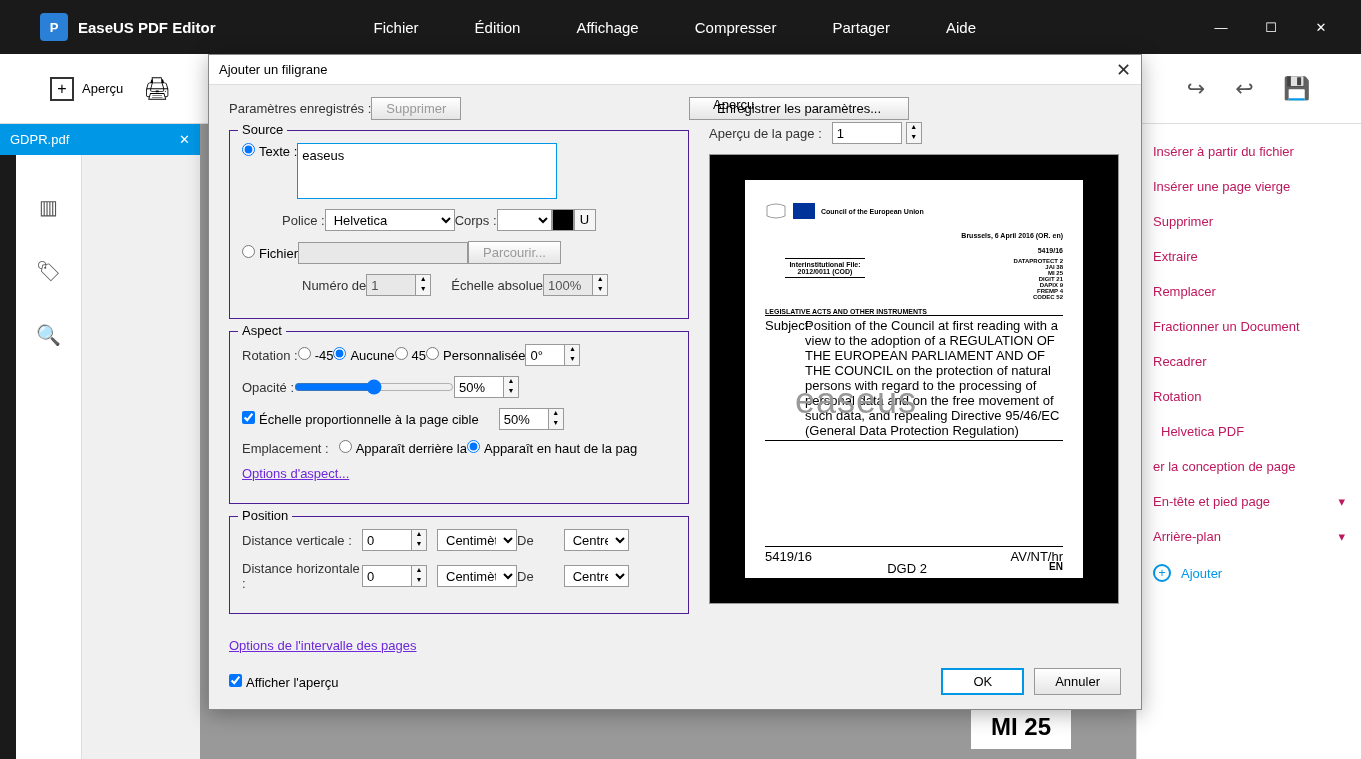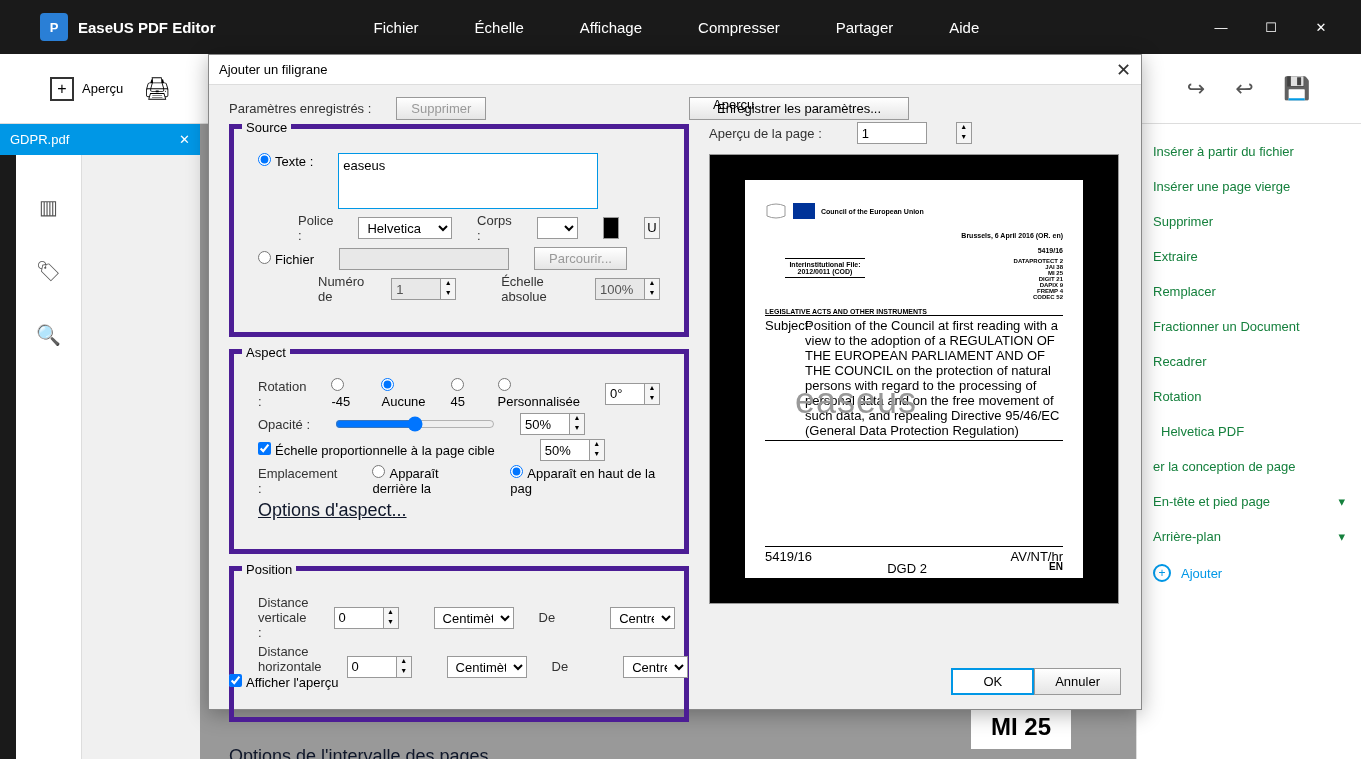--- a/index.html
+++ b/index.html
@@ -15,67 +15,67 @@
 .tb-btn{display:flex;align-items:center;gap:8px;cursor:pointer}
 .tb-icon{width:24px;height:24px;border:2px solid #333;display:flex;align-items:center;justify-content:center;font-size:16px}
 .tb-right{margin-left:auto;display:flex;gap:30px}
 .tb-right-icon{font-size:22px;color:#555;cursor:pointer}
 .main{display:flex;height:635px;background:#f0f0f0}
 .file-tab{background:#0097e6;color:#fff;padding:8px 10px;display:flex;justify-content:space-between;align-items:center;font-size:12px}
 .side-icons{width:66px;background:#fff;border-right:1px solid #ddd;display:flex;flex-direction:column;align-items:center;padding-top:40px;gap:40px}
 .side-icon{font-size:20px;color:#555;cursor:pointer}
 .doc-area{flex:1;background:#999;position:relative}
 .right-panel{width:225px;background:#fff;border-left:1px solid #ddd;padding:10px 0}
-.rp-item{padding:10px 16px;font-size:13px;color:#15803d;cursor:pointer;display:flex;justify-content:space-between;align-items:center}
+.rp-item{padding:10px 16px;font-size:13px;color:#be185d;cursor:pointer;display:flex;justify-content:space-between;align-items:center}
 .rp-add{color:#0097e6;display:flex;align-items:center;gap:10px;padding:10px 16px;cursor:pointer}
 .rp-add-icon{width:18px;height:18px;border:2px solid #0097e6;border-radius:50%;display:flex;align-items:center;justify-content:center;font-size:12px}
 
 
 .dialog{position:absolute;top:54px;left:208px;width:934px;height:656px;background:#f0f0f0;border:1px solid #888;box-shadow:0 4px 20px rgba(0,0,0,0.3);z-index:100}
 .dlg-title{height:30px;background:#fff;display:flex;align-items:center;justify-content:space-between;padding:0 10px;border-bottom:1px solid #ddd}
 .dlg-close{font-size:18px;cursor:pointer;color:#333}
 .dlg-body{padding:12px 20px;display:flex;gap:20px}
 .dlg-left{width:460px}
 .dlg-right{flex:1}
-.row{display:flex;align-items:center;margin-bottom:4px;gap:25px}
+.row{display:flex;align-items:center;margin-bottom:10px;gap:0}
 .lbl{font-size:13px;color:#333}
 select,input[type=text]{border:1px solid #999;background:#fff;padding:2px 4px;font-size:13px;height:22px}
 .btn{border:1px solid #999;background:linear-gradient(#fff,#e5e5e5);padding:3px 14px;font-size:13px;cursor:pointer}
 .btn:disabled{color:#999}
-.fieldset{border:5px solid #4c1d95;padding:24px;margin-bottom:12px;position:relative}
+.fieldset{border:1px solid #4c1d95;padding:12px;margin-bottom:12px;position:relative}
 .legend{position:absolute;top:-9px;left:8px;background:#f0f0f0;padding:0 4px;font-size:13px}
 textarea{border:1px solid #0097e6;padding:4px;font-size:13px;resize:none}
 input[type=radio],input[type=checkbox]{margin-right:4px}
 .spinner{display:flex}
 .spinner input{width:50px}
 .spin-btns{display:flex;flex-direction:column;border:1px solid #999;border-left:none}
 .spin-btn{height:10px;width:14px;font-size:7px;line-height:7px;text-align:center;background:#f5f5f5;cursor:pointer}
 .color-box{width:22px;height:22px;background:#000;border:1px solid #999;cursor:pointer}
 .u-btn{width:22px;height:22px;border:1px solid #999;background:#f5f5f5;text-align:center;line-height:20px;cursor:pointer}
 .slider{width:160px}
-.link{color:#0f172a;text-decoration:underline;cursor:pointer;font-size:18px}
+.link{color:#6d28d9;text-decoration:underline;cursor:pointer;font-size:13px}
 .preview-box{border:1px solid #999;background:#000;width:410px;height:450px;margin-top:10px;padding:25px 35px}
 .preview-page{background:#fff;width:100%;height:100%;padding:20px;position:relative;font-size:8px}
 .dlg-footer{position:absolute;bottom:14px;left:20px;right:20px;display:flex;align-items:center}
-.dlg-footer .btns{margin-left:auto;display:flex;}
+.dlg-footer .btns{margin-left:auto;display:flex;gap:10px}
 .btn-ok{border:2px solid #0097e6;background:#fff;padding:4px 30px;cursor:pointer}
 .btn-cancel{border:1px solid #999;background:linear-gradient(#fff,#e5e5e5);padding:4px 20px;cursor:pointer}
 .eu-flag{width:22px;height:16px;background:#003399;display:inline-block;position:relative}
 .watermark-text{position:absolute;top:200px;left:50px;font-size:36px;color:#999;letter-spacing:1px}
 .doc-peek{position:absolute;bottom:10px;right:290px;background:#fff;padding:8px 20px;font-size:24px;font-weight:bold;color:#000}
 </style>
 </head>
 <body>
 
 <div class="titlebar">
   <div class="logo">P</div>
   <div class="app-title">EaseUS PDF Editor</div>
   <div class="menubar">
     <div class="menu-item">Fichier</div>
-    <div class="menu-item">Échelle</div>
+    <div class="menu-item">Édition</div>
     <div class="menu-item">Affichage</div>
     <div class="menu-item">Compresser</div>
     <div class="menu-item">Partager</div>
     <div class="menu-item">Aide</div>
   </div>
   <div class="win-controls">
     <div class="win-btn">—</div>
     <div class="win-btn">☐</div>
     <div class="win-btn">✕</div>
   </div>

